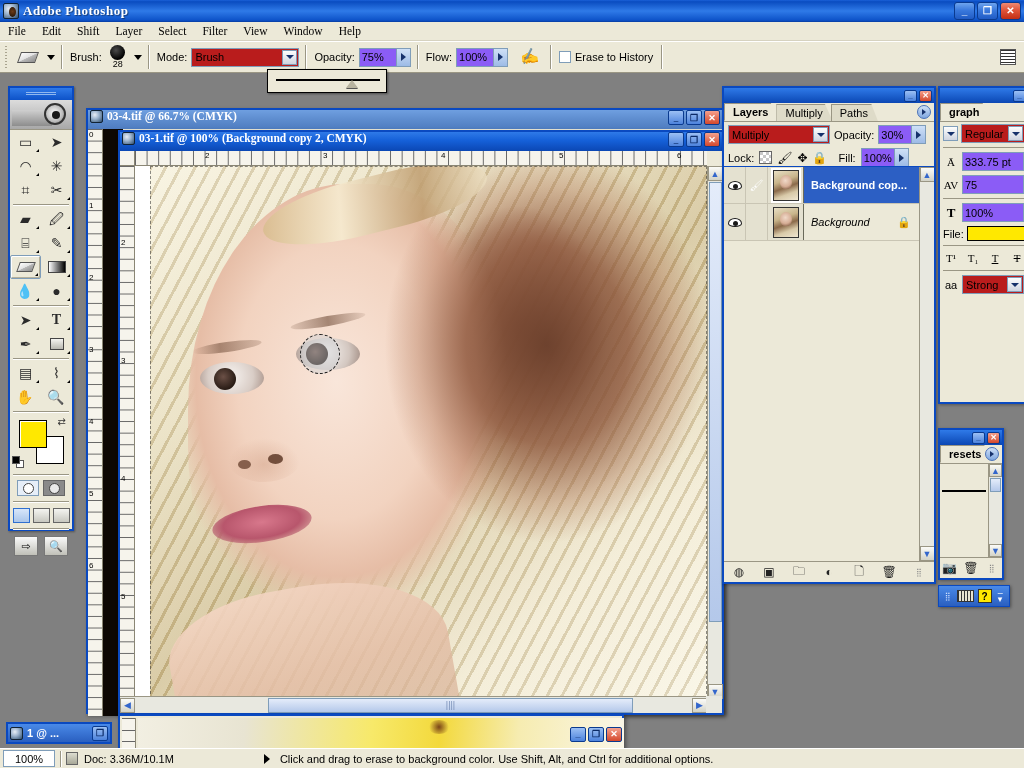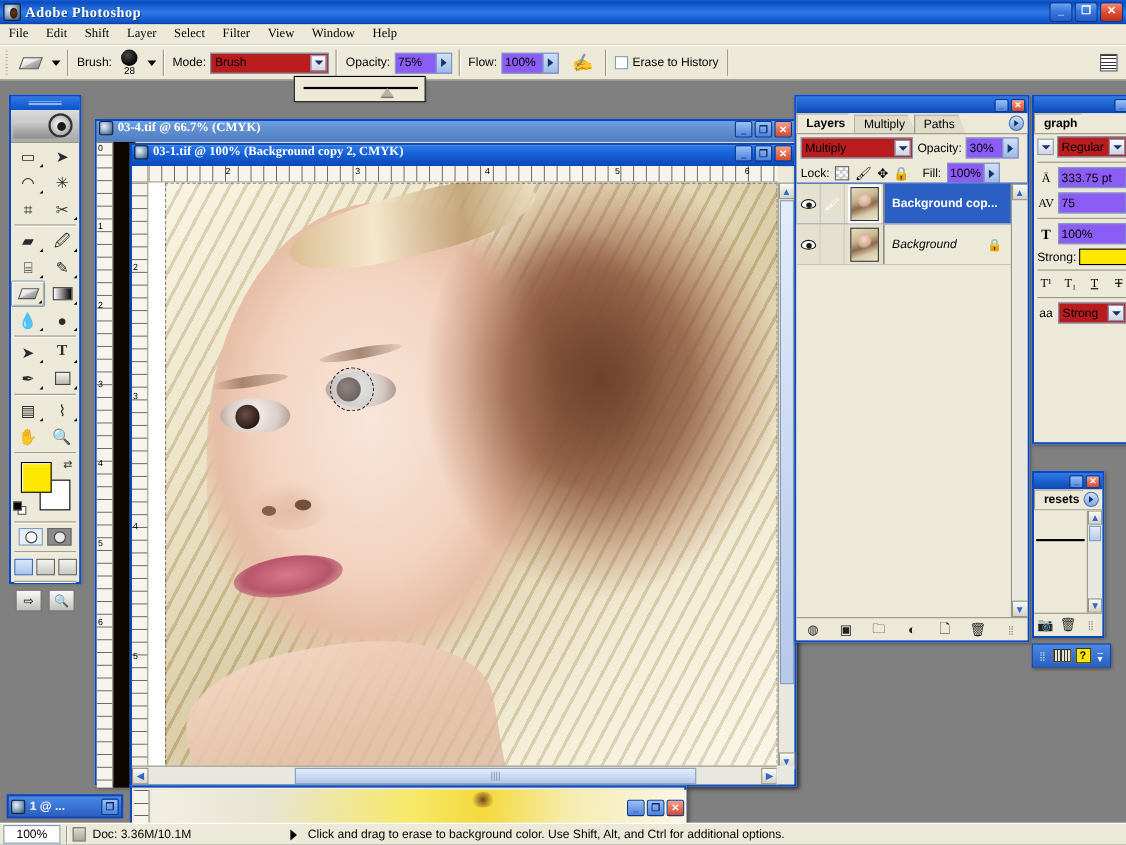--- a/index.html
+++ b/index.html
@@ -778,21 +778,21 @@
       </div>
     </div>
     <div style="height:1px;background:#9a9684;margin:2px 3px;"></div>
     <div class="charrow">
       <span style="font-size:13px;font-family:'Liberation Serif',serif;font-weight:bold;width:16px;text-align:center;">T</span>
       <div class="numfield" style="width:62px">
         <span>100%</span>
       </div>
     </div>
     <div class="charrow">
-      <span class="char-lbl">Strong:</span>
+      <span class="char-lbl">File:</span>
       <div class="yellow-swatch"></div>
     </div>
     <div style="height:1px;background:#9a9684;margin:2px 3px;"></div>
     <div style="display:flex;justify-content:space-around;padding:2px 0;">
       <div class="tbtn">T¹</div>
       <div class="tbtn">T₁</div>
       <div class="tbtn">
           <u>T</u>
         </div>
       <div class="tbtn">

